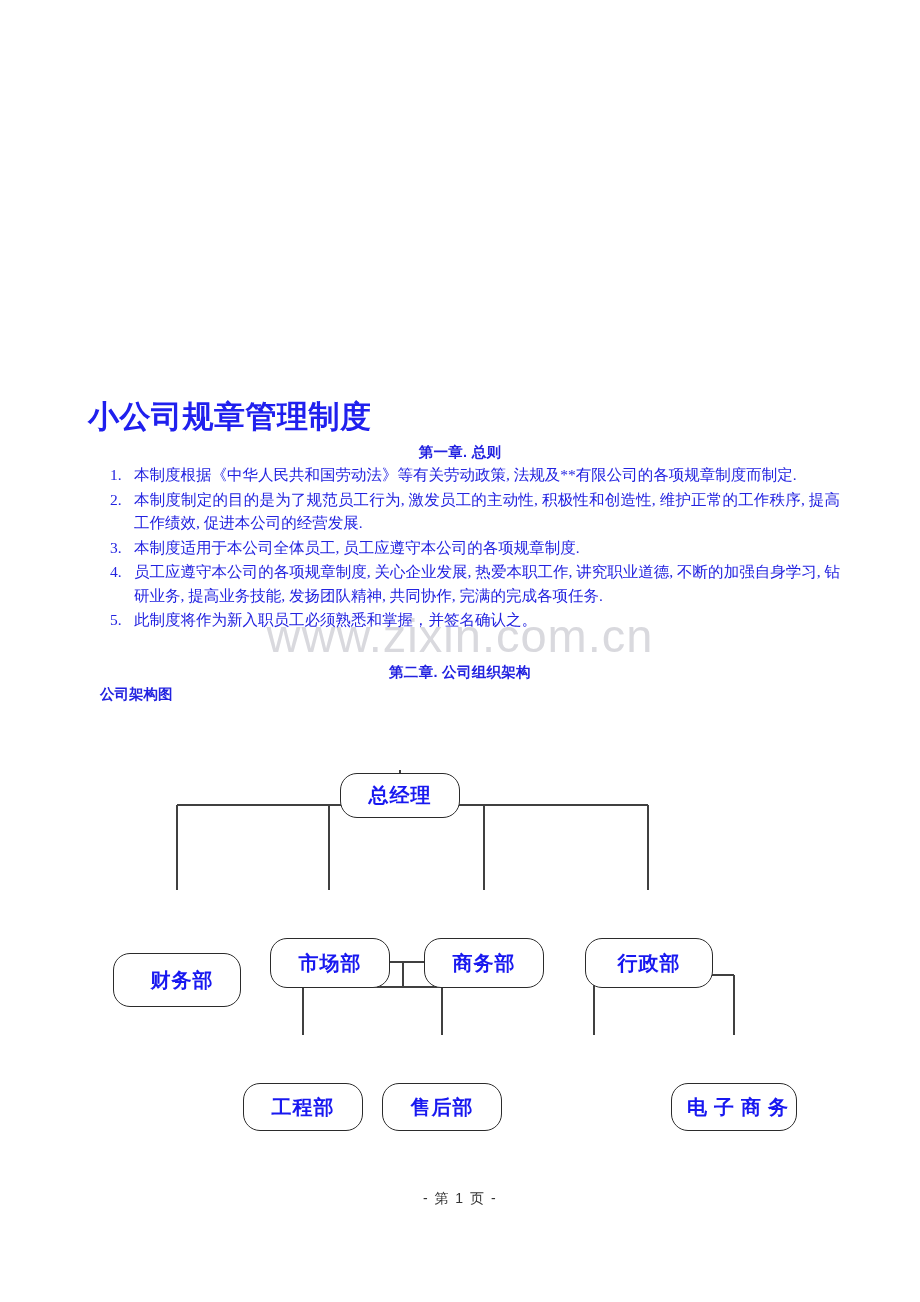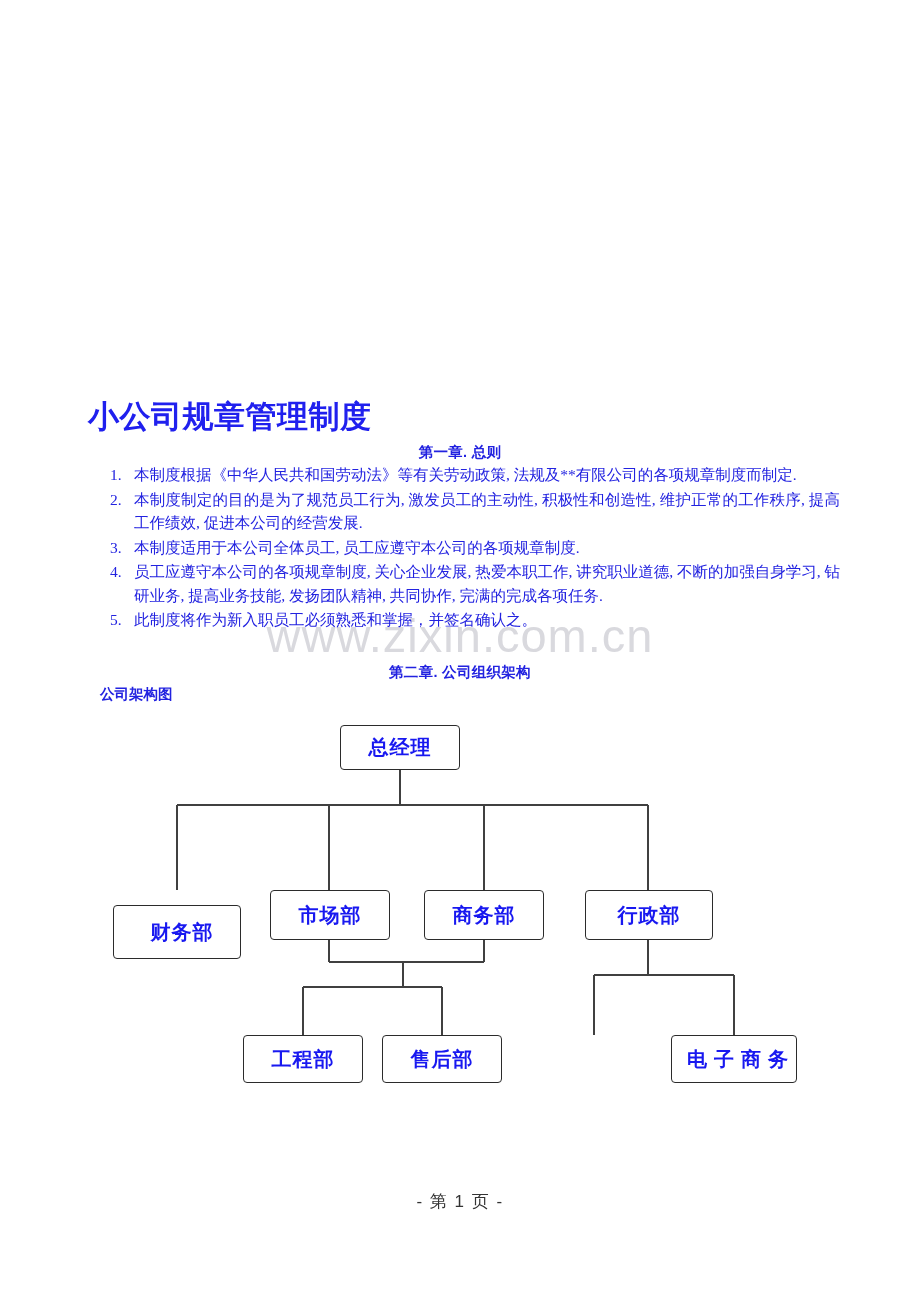--- a/index.html
+++ b/index.html
@@ -122,46 +122,47 @@
     height: 400px;
     z-index: 3;
   }
   .orgchart svg {
     display: block;
   }
   .node-box {
     position: absolute;
     box-sizing: border-box;
     border: 1.6px solid #2b2b2b;
-    border-radius: 4px;
+    border-radius: 17px;
     background: #ffffff;
     display: flex;
     align-items: center;
     justify-content: center;
     color: #1818f0;
     font-family: "Liberation Sans", sans-serif;
     font-weight: bold;
     font-size: 20px;
     letter-spacing: 1px;
     z-index: 4;
+    margin-top: 48px;
   }
   .node-box.wide-space {
     letter-spacing: 7px;
     padding-left: 14px;
   }
 
   
   .footer {
     position: absolute;
     left: 0;
     top: 1190px;
     width: 920px;
     text-align: center;
     font-family: "Liberation Sans", sans-serif;
-    font-size: 17px;
+    font-size: 14px;
     color: #333333;
     letter-spacing: 1.5px;
   }
 </style>
 </head>
 <body>
 
 <div class="page">
 
   <div class="watermark">www.zixin.com.cn</div>

